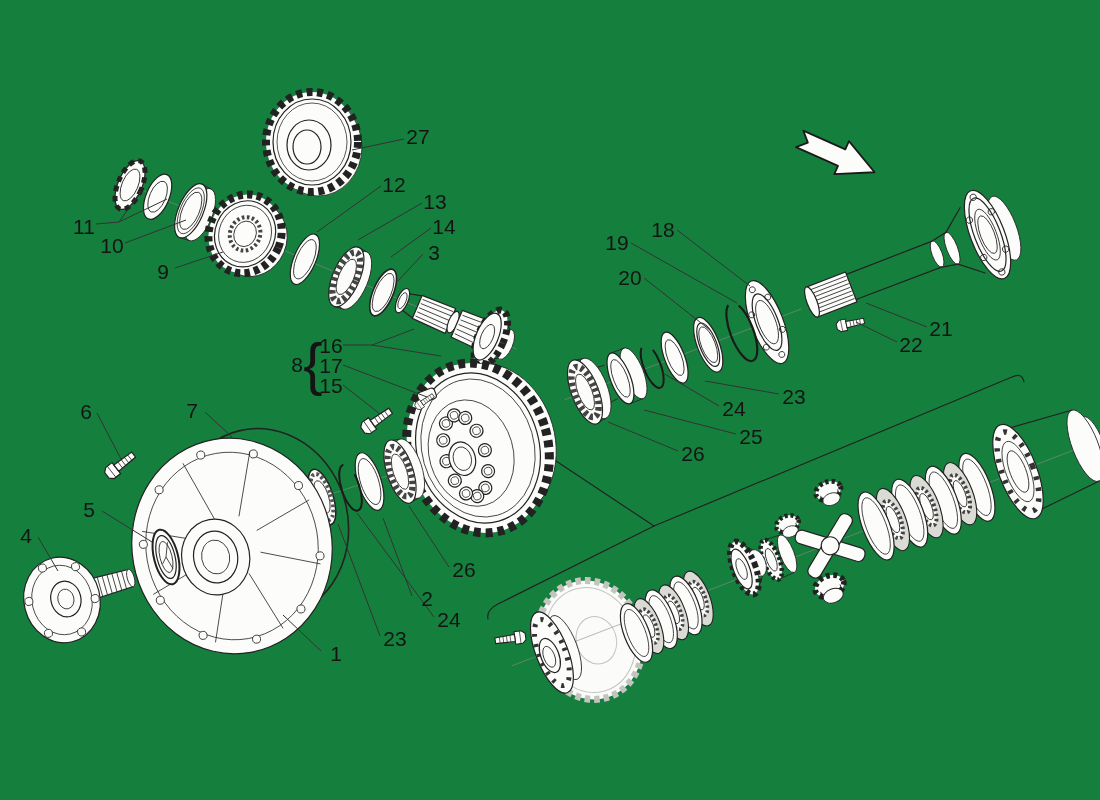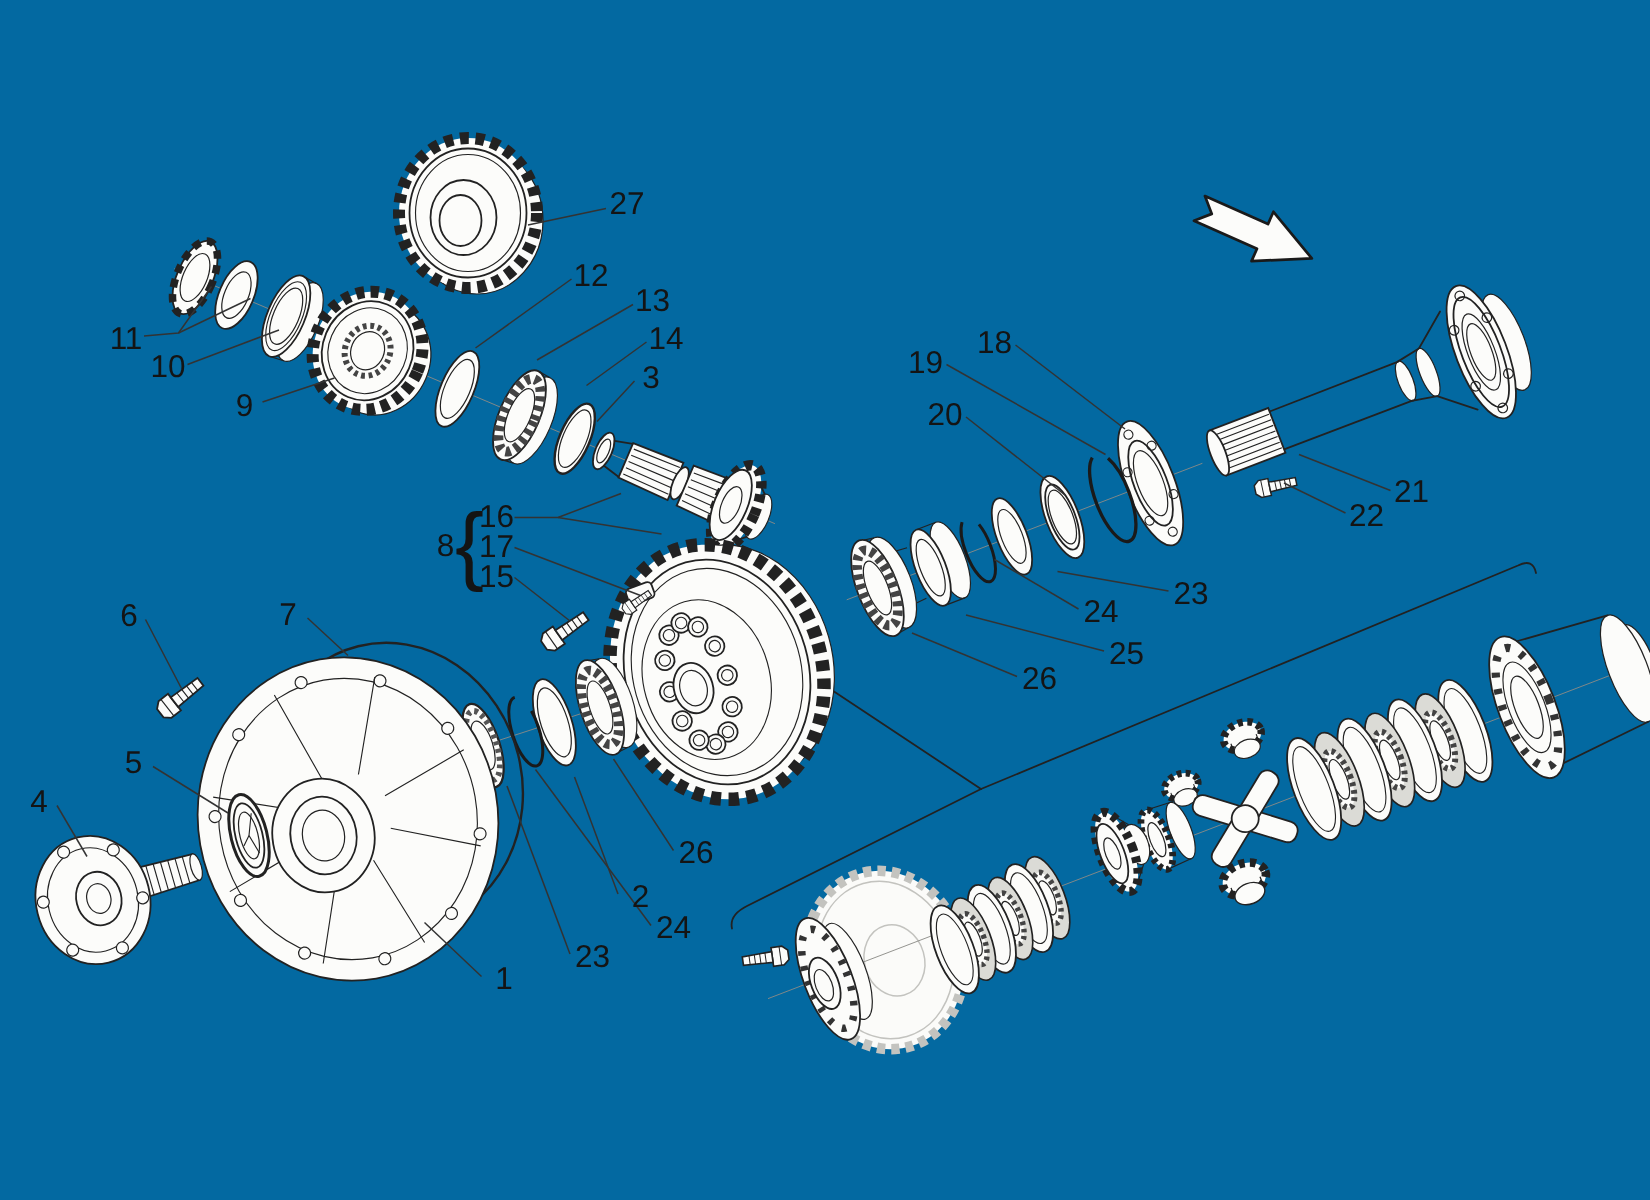--- a/index.html
+++ b/index.html
@@ -1,16 +1,16 @@
 <!DOCTYPE html>
 <html><head>
 <meta charset="utf-8">
 <style>
   html,body{margin:0;padding:0;background:#fbfbf9;}
-  .stage{position:relative;width:1100px;height:800px;background:#0369a1;overflow:hidden;font-family:"Liberation Sans",sans-serif;}
+  .stage{position:relative;width:1100px;height:800px;background:#15803d;overflow:hidden;font-family:"Liberation Sans",sans-serif;}
   svg{display:block}
   .ln{fill:none;stroke:#222;stroke-width:1.2;stroke-linecap:round;stroke-linejoin:round}
   .t{fill:none;stroke:#222;stroke-width:.75}
   .w{fill:#fcfcfa;stroke:#222;stroke-width:1.2}
   .wt{fill:#fcfcfa;stroke:#222;stroke-width:.8}
   .axis{stroke:#8a8a86;stroke-width:.55;fill:none}
   .leader{fill:none;stroke:#333;stroke-width:1;stroke-linejoin:round}
   .callout{font:500 21px "Liberation Sans",sans-serif;fill:#141414;text-anchor:middle}
   .brace{font:400 58px "Liberation Sans",sans-serif;fill:#141414;text-anchor:middle}
   .ghost{stroke:#c3c3bf;fill:none}

